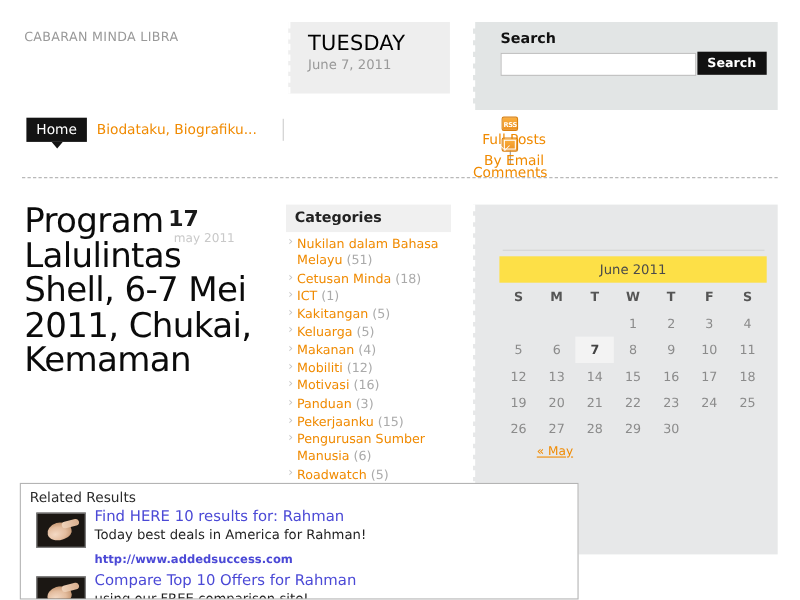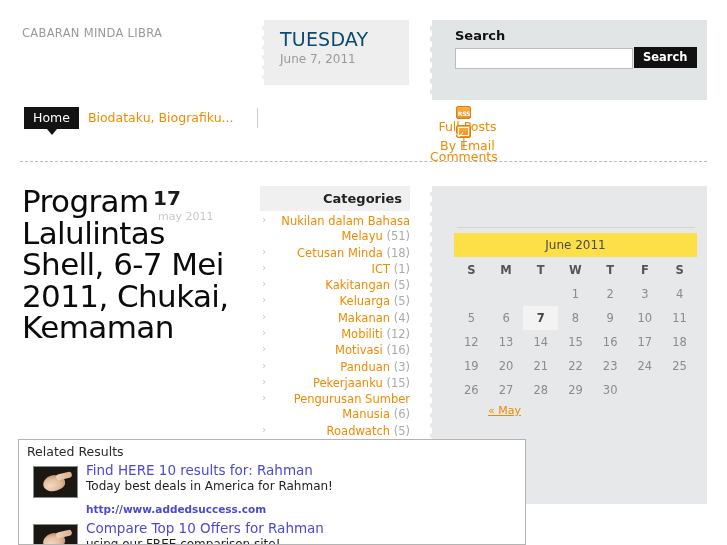--- a/index.html
+++ b/index.html
@@ -56,21 +56,21 @@
     top: 20px;
     width: 147px;
     height: 65px;
     background: #eeeeee;
     border-left: 2px dashed #ffffff;
     box-sizing: border-box;
   }
   #date-box-inner { padding: 10px 0 0 16px; }
   #date-day {
     font-size: 19px;
-    color: #0c4a6e;
+    color: #000000;
     letter-spacing: 0.2px;
     line-height: 1.05;
     white-space: nowrap;
   }
   #date-full {
     font-size: 12px;
     color: #999;
     margin-top: 2px;
     white-space: nowrap;
   }
@@ -279,21 +279,20 @@
     margin-top: 3px;
     vertical-align: top;
   }
 
   
   #cat-col {
     position: absolute;
     left: 260px;
     top: 186px;
     width: 150px;
-    text-align: right;
   }
   #cat-header {
     background: #f0f0f0;
     font-size: 13px;
     font-weight: bold;
     color: #222;
     padding: 5px 8px 5px 8px;
     box-sizing: border-box;
     height: 25px;
   }

